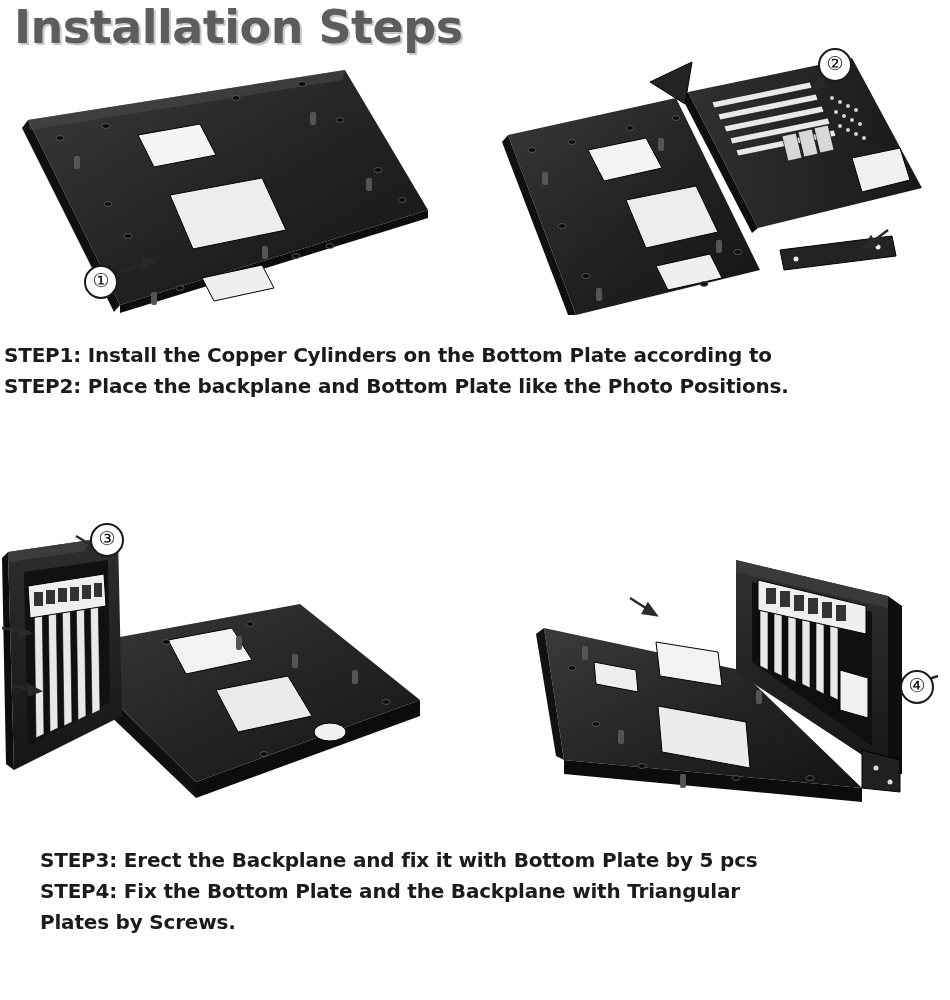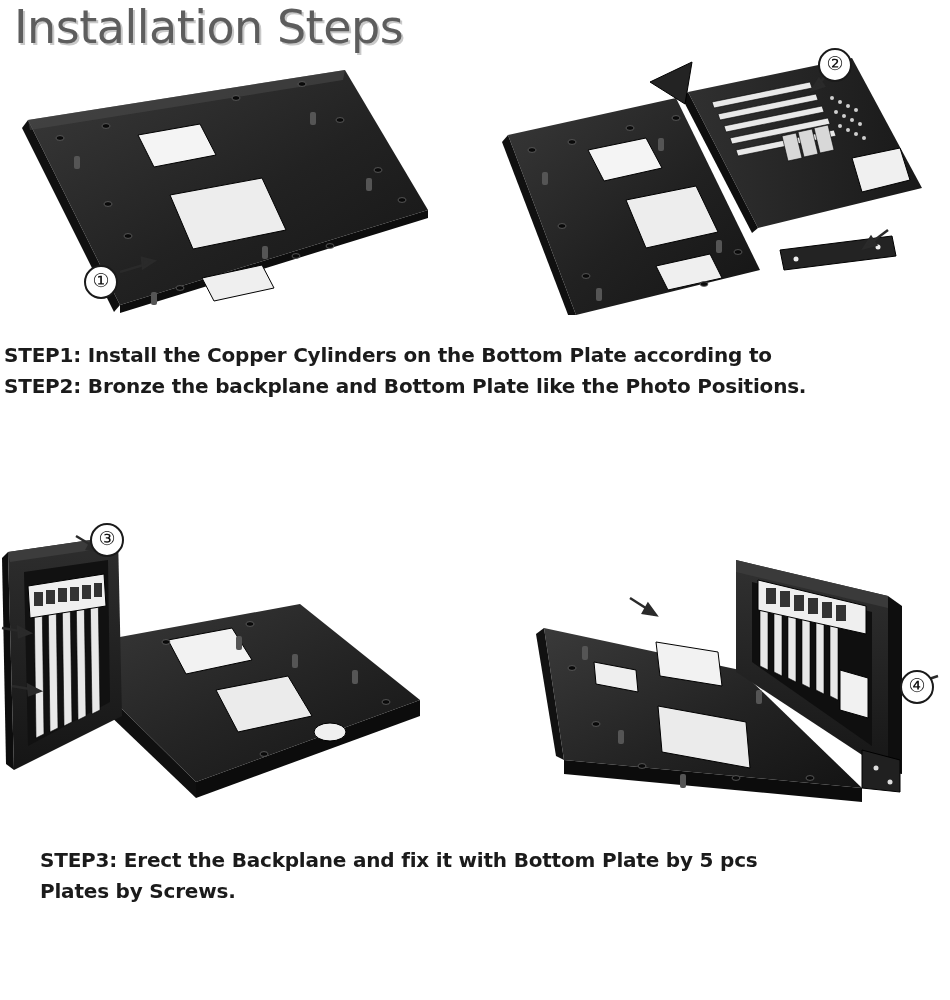--- a/index.html
+++ b/index.html
@@ -14,21 +14,21 @@
     font-family: "Liberation Sans", sans-serif;
     overflow: hidden;
   }
 
   
   .title {
     position: absolute;
     left: 14px;
     top: 0px;
     font-family: "DejaVu Sans", sans-serif;
-    font-weight: normal;
+    font-weight: bold;
     font-size: 46px;
     letter-spacing: -0.5px;
     color: #5d5d5d;
     text-shadow: 2px 2px 0 #c9c9c9;
     white-space: nowrap;
   }
 
   
   .fig {
     position: absolute;
@@ -222,21 +222,21 @@
     <g stroke="#2a2a2a" stroke-width="2.5" fill="#2a2a2a">
       <line x1="352" y1="30" x2="336" y2="46"></line>
       <polygon points="332,50 344,46 339,39"></polygon>
     </g>
   </svg>
 </div>
 <div class="callout" id="callout2">②</div>
 
 <div class="steps" id="steps-top">
   <p>STEP1: Install the Copper Cylinders on the Bottom Plate according to</p>
-  <p>STEP2: Bronze the backplane and Bottom Plate like the Photo Positions.</p>
+  <p>STEP2: Place the backplane and Bottom Plate like the Photo Positions.</p>
 </div>
 
 <div class="fig" id="fig3">
   <svg viewBox="0 0 440 300" xmlns="http://www.w3.org/2000/svg">
     <defs>
       <linearGradient id="plateTop3" x1="0" y1="0" x2="1" y2="1">
         <stop offset="0%" stop-color="#3a3a3a"></stop>
         <stop offset="55%" stop-color="#242424"></stop>
         <stop offset="100%" stop-color="#141414"></stop>
       </linearGradient>
@@ -391,14 +391,15 @@
     <g stroke="#2a2a2a" stroke-width="2.5" fill="#2a2a2a">
       <line x1="428" y1="156" x2="404" y2="164"></line>
       <polygon points="400,166 412,168 409,158"></polygon>
     </g>
   </svg>
 </div>
 <div class="callout" id="callout4">④</div>
 
 <div class="steps" id="steps-bottom">
   <p>STEP3: Erect the Backplane and fix it with Bottom Plate by 5 pcs</p>
+  <p>STEP4: Fix the Bottom Plate and the Backplane with Triangular</p>
   <p>Plates by Screws.</p>
 </div>
 
 </body></html>

